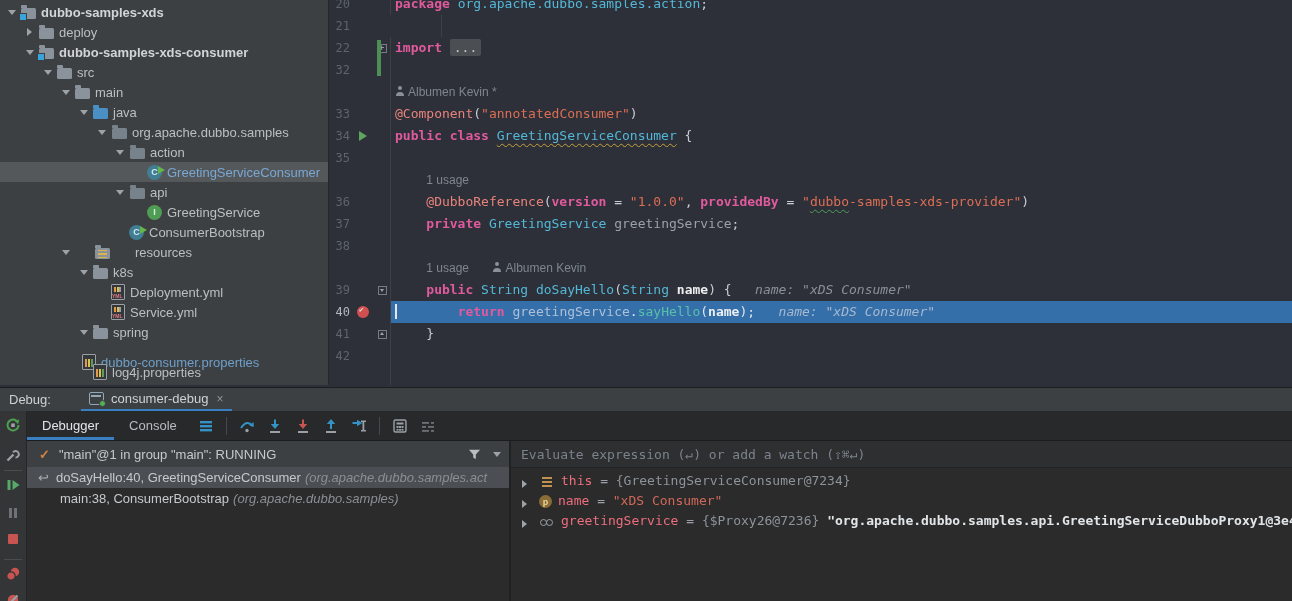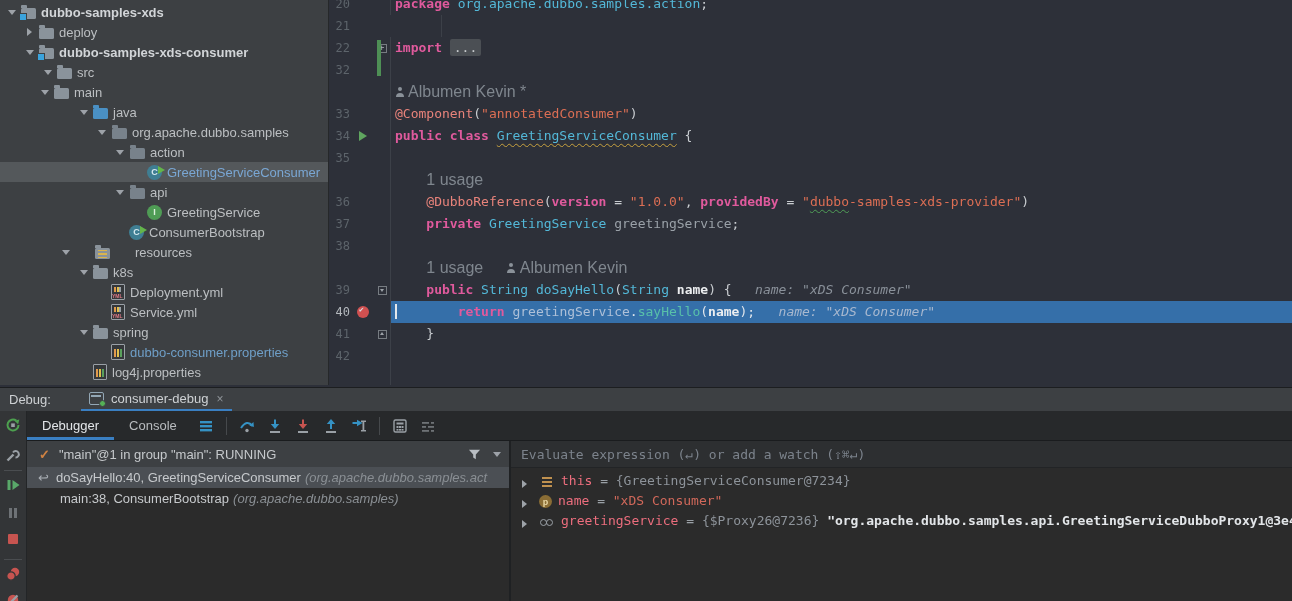--- a/index.html
+++ b/index.html
@@ -50,21 +50,21 @@
   .eline.exec .code{background:#356fa9;}
   .eline.exec .ln{color:#b4b8bd;}
   .seg.k{color:#e05a9d;font-weight:700;}
   .seg.t{color:#53b8d8;}
   .seg.s{color:#dc6e54;}
   .seg.a{color:#e8837b;}
   .seg.p{color:#c9cdd1;}
   .seg.g{color:#9aa1a8;}
   .seg.m{color:#58c0a9;}
   .seg.b{color:#eceef0;font-weight:700;}
-  .seg.ann{color:#7f868e;font-size:16px;font-family:"Liberation Sans",sans-serif;}
+  .seg.ann{color:#7f868e;font-size:12px;font-family:"Liberation Sans",sans-serif;}
   .seg.h{color:#8a919a;font-style:italic;}
   .exec .seg.h{color:#a8b8cf;}
   .exec .seg.g{color:#aec0d8;}
   .exec .seg.p{color:#dfe5ec;}
   .seg.u-y{text-decoration:underline wavy #c7a23f 1px;text-underline-offset:3px;}
   .seg.u-g{text-decoration:underline wavy #4f9f56 1px;text-underline-offset:3px;}
   .seg.foldbox{background:#4b4f54;color:#c6c9cc;padding:1px 4px;border-radius:2px;}
   .cursor{display:inline-block;width:2px;height:15px;background:#e4e8ec;vertical-align:text-bottom;margin-right:-2px;}
   .person-icon{display:inline-block;width:9px;height:10px;position:relative;margin-right:4px;}
   .person-icon::before{content:"";position:absolute;top:0;left:2.5px;width:4px;height:4px;border-radius:50%;background:#8a9199;}
@@ -154,21 +154,21 @@
         <span class="tic fold-ic rootp"></span>
         <span class="tlabel">dubbo-samples-xds-consumer</span>
       </div>
       <div class="trow" style="top: 62px; padding-left: 41px;">
         <span class="chvslot">
           <span class="chv down"></span>
         </span>
         <span class="tic fold-ic"></span>
         <span class="tlabel">src</span>
       </div>
-      <div class="trow" style="top: 82px; padding-left: 38px;">
+      <div class="trow" style="top: 82px; padding-left: 59px;">
         <span class="chvslot">
           <span class="chv down"></span>
         </span>
         <span class="tic fold-ic"></span>
         <span class="tlabel">main</span>
       </div>
       <div class="trow" style="top: 102px; padding-left: 77px;">
         <span class="chvslot">
           <span class="chv down"></span>
         </span>
@@ -235,21 +235,21 @@
         <span class="tic doc-ic yml"></span>
         <span class="tlabel">Service.yml</span>
       </div>
       <div class="trow" style="top: 322px; padding-left: 77px;">
         <span class="chvslot">
           <span class="chv down"></span>
         </span>
         <span class="tic fold-ic"></span>
         <span class="tlabel">spring</span>
       </div>
-      <div class="trow" style="top: 342px; padding-left: 95px; text-align: right;">
+      <div class="trow" style="top: 352px; padding-left: 66px; text-align: right;">
         <span class="chvslot"></span>
         <span class="tic doc-ic prop"></span>
         <span class="tlabel blue">dubbo-consumer.properties</span>
       </div>
       <div class="trow" style="top: 362px; padding-left: 77px;">
         <span class="chvslot"></span>
         <span class="tic doc-ic prop"></span>
         <span class="tlabel">log4j.properties</span>
       </div>
     </div>

